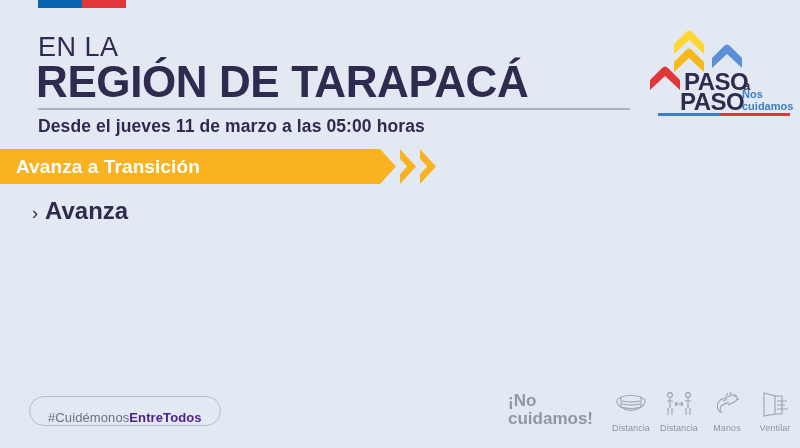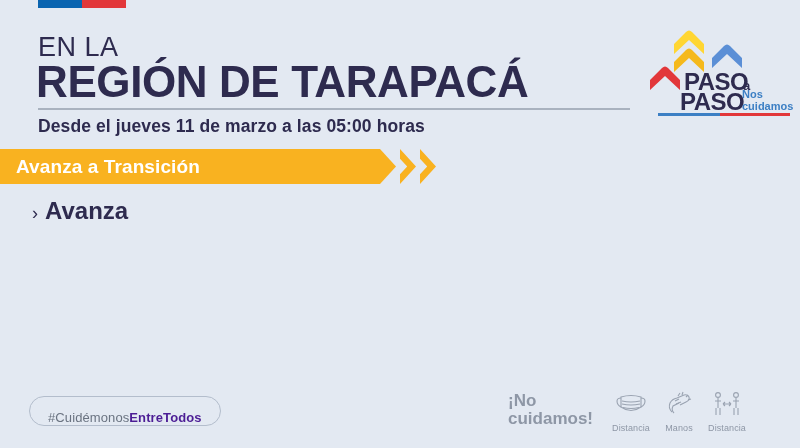--- a/index.html
+++ b/index.html
@@ -281,37 +281,47 @@
           <path d="M8 14 Q17 16 26 14"></path>
           <path d="M9 17.5 Q17 19.5 25 17.5"></path>
         </svg>
       </div>
       <div class="rem-label">Distancia</div>
     </div>
 
     <div class="rem">
       <div class="rem-ico">
         <svg width="34" height="28" viewBox="0 0 34 28" fill="none" stroke="#9aa3b1" stroke-width="1.1">
-          <path d="M10 22 Q6 18 8 13 Q10 9 15 8 L22 5 Q26 4 27 7 Q28 10 24 12 L18 15"></path>
-          <path d="M12 23 Q9 20 11 16 L17 13"></path>
-          <path d="M16 6 L18 3 M20 5 L21 2 M24 7 L26 5 M26 10 L29 9"></path>
-          <path d="M13 11 L17 9 M14 14 L19 12"></path>
-        </svg>
-      </div>
-      <div class="rem-label">Manos</div>
-    </div>
-
-    <div class="rem">
-      <div class="rem-ico">
-        <svg width="34" height="28" viewBox="0 0 34 28" fill="none" stroke="#9aa3b1" stroke-width="1.1">
           <circle cx="8" cy="5" r="2.4"></circle>
           <path d="M8 8 L8 18 M5 11 L11 11 M6 18 L6 25 M10 18 L10 25"></path>
           <circle cx="26" cy="5" r="2.4"></circle>
           <path d="M26 8 L26 18 M23 11 L29 11 M24 18 L24 25 M28 18 L28 25"></path>
           <path d="M13 14 L21 14 M13 14 L15 12 M13 14 L15 16 M21 14 L19 12 M21 14 L19 16"></path>
         </svg>
       </div>
       <div class="rem-label">Distancia</div>
     </div>
 
+    <div class="rem">
+      <div class="rem-ico">
+        <svg width="34" height="28" viewBox="0 0 34 28" fill="none" stroke="#9aa3b1" stroke-width="1.1">
+          <path d="M10 22 Q6 18 8 13 Q10 9 15 8 L22 5 Q26 4 27 7 Q28 10 24 12 L18 15"></path>
+          <path d="M12 23 Q9 20 11 16 L17 13"></path>
+          <path d="M16 6 L18 3 M20 5 L21 2 M24 7 L26 5 M26 10 L29 9"></path>
+          <path d="M13 11 L17 9 M14 14 L19 12"></path>
+        </svg>
+      </div>
+      <div class="rem-label">Manos</div>
+    </div>
+
+    <div class="rem">
+      <div class="rem-ico">
+        <svg width="34" height="28" viewBox="0 0 34 28" fill="none" stroke="#9aa3b1" stroke-width="1.1">
+          <path d="M6 3 L17 6 L17 24 L6 26 Z"></path>
+          <path d="M17 6 L24 6 L24 24 L17 24"></path>
+          <path d="M19 11 L29 11 M19 15 L27 15 M19 19 L30 19"></path>
+        </svg>
+      </div>
+      <div class="rem-label">Ventilar</div>
+    </div>
   </div>
 
 </div>
 
 </body></html>

